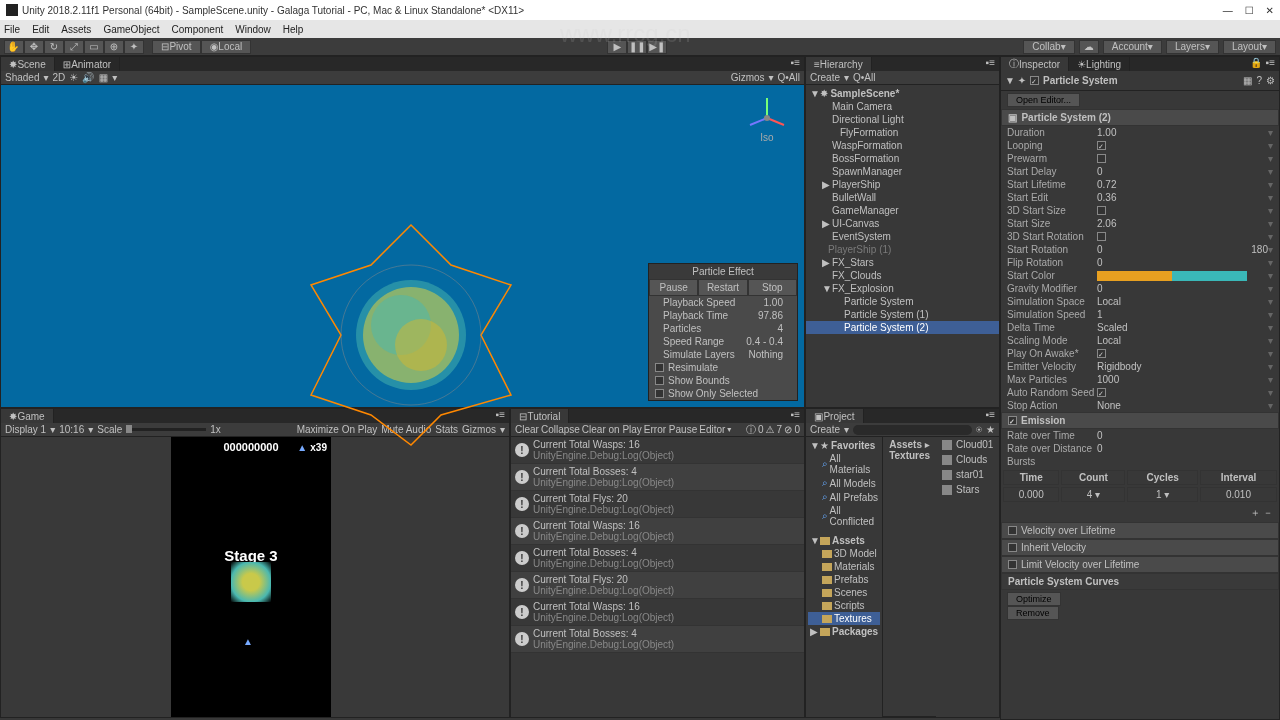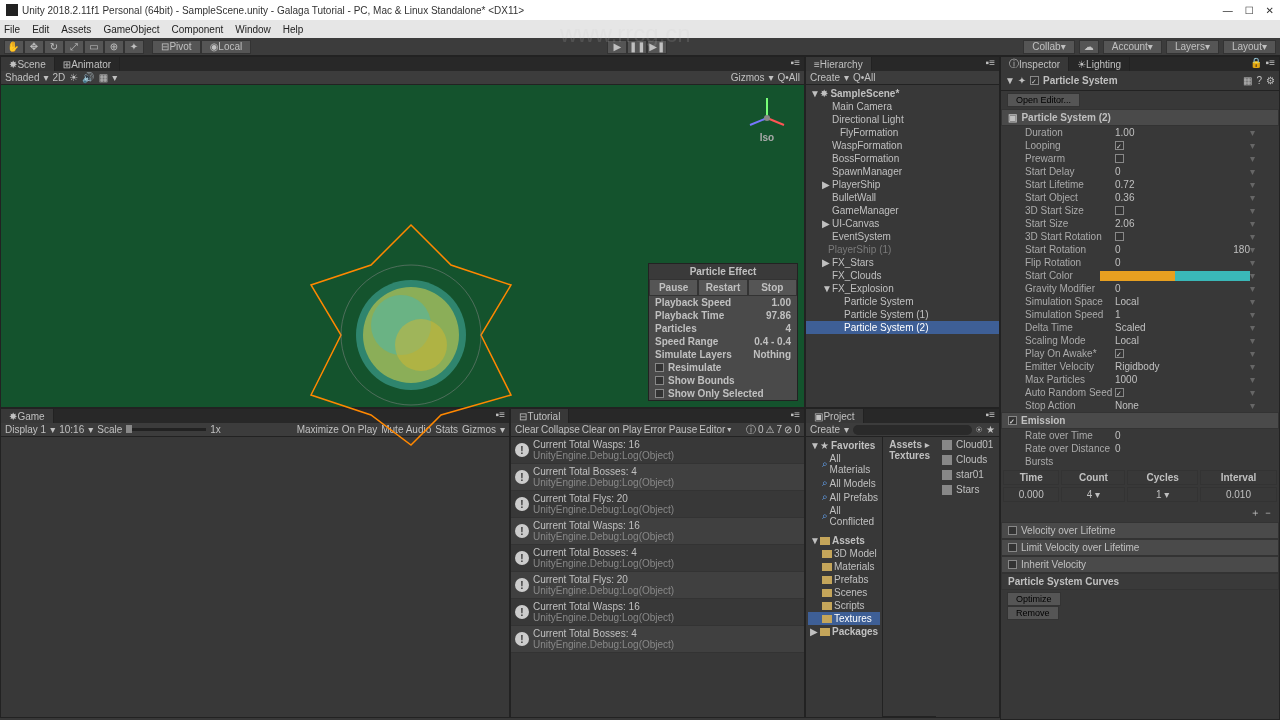--- a/index.html
+++ b/index.html
@@ -14,27 +14,27 @@
 .tool-btn { width: 20px; height: 14px; background: #555; border: 1px solid #333; display: flex; align-items: center; justify-content: center; }
 .tool-btn-wide { padding: 0 8px; height: 14px; background: #555; border: 1px solid #333; display: flex; align-items: center; }
 .main-area { display: flex; height: 664px; }
 .left-col { width: 805px; display: flex; flex-direction: column; }
 .scene-row { height: 352px; display: flex; }
 .scene-panel { width: 805px; background: #383838; display: flex; flex-direction: column; border: 1px solid #222; }
 .panel-tabs { height: 14px; background: #282828; display: flex; }
 .panel-tab { padding: 0 8px; display: flex; align-items: center; border-right: 1px solid #222; }
 .panel-tab.active { background: #383838; }
 .panel-toolbar { height: 14px; background: #3c3c3c; display: flex; align-items: center; padding: 0 4px; gap: 4px; border-bottom: 1px solid #222; }
-.scene-view { flex: 1; background: #14532d; position: relative; font-weight: bold; }
+.scene-view { flex: 1; background: #0369a1; position: relative; }
 .gizmo { position: absolute; right: 12px; top: 8px; width: 50px; height: 50px; }
 .particle-panel { position: absolute; right: 6px; bottom: 6px; width: 150px; background: #4a4a4a; border: 1px solid #222; font-size: 9px; }
 .pp-title { background: #3a3a3a; text-align: center; padding: 2px; }
 .pp-btns { display: flex; align-items: center; }
 .pp-btn { flex: 1; text-align: center; padding: 2px; border: 1px solid #333; background: #555; }
-.pp-row { display: flex; justify-content: space-between; padding: 1px 6px; }
+.pp-row { display: flex; justify-content: space-between; padding: 1px 14px; }
 .pp-check { display: flex; align-items: center; gap: 4px; padding: 1px 6px; }
 .checkbox { width: 9px; height: 9px; border: 1px solid #888; background: #333; display: inline-block; }
 .checkbox.checked::after { content: '✓'; font-size: 7px; color: #ccc; position: relative; top: -2px; }
 .explosion { position: absolute; left: 290px; top: 130px; width: 240px; height: 240px; }
 .game-row { height: 310px; display: flex; }
 .game-panel { width: 510px; border: 1px solid #222; display: flex; flex-direction: column; }
 .game-view { flex: 1; background: #393939; display: flex; }
 .game-black { width: 160px; background: #000; margin-left: 170px; position: relative; color: #fff; }
 .console-panel { width: 295px; border: 1px solid #222; display: flex; flex-direction: column; }
 .console-content { flex: 1; background: #383838; overflow: hidden; }
@@ -54,21 +54,21 @@
 .tree-item { padding: 1px 2px; display: flex; align-items: center; gap: 2px; }
 .tree-item.selected { background: #3e5f96; color: #fff; }
 .folder-icon { width: 10px; height: 8px; background: #c4a55a; display: inline-block; }
 .project-files { flex: 1; display: flex; flex-direction: row; }
 .breadcrumb { padding: 2px 6px; border-bottom: 1px solid #222; }
 .file-item { padding: 2px 6px; display: flex; align-items: center; gap: 4px; }
 .inspector-col { width: 280px; border: 1px solid #222; display: flex; flex-direction: column; }
 .insp-content { flex: 1; background: #383838; overflow: hidden; }
 .insp-header { padding: 4px; display: flex; align-items: center; gap: 4px; border-bottom: 1px solid #222; }
 .module-header { background: #4a4a4a; padding: 2px 6px; border: 1px solid #333; display: flex; align-items: center; gap: 4px; font-size: 10px; font-weight: bold; }
-.prop-row { display: flex; padding: 1px 24px; align-items: center; font-size: 9px; }
+.prop-row { display: flex; padding: 1px 6px; align-items: center; font-size: 9px; }
 .prop-label { width: 90px; color: #aaa; }
 .prop-value { flex: 1; }
 .color-field { height: 10px; display: flex; }
 .color-half { flex: 1; }
 .burst-table { width: 100%; font-size: 9px; }
 .burst-table th, .burst-table td { text-align: center; border: 1px solid #333; padding: 1px; }
 .module-item { background: #4a4a4a; padding: 2px 6px; border: 1px solid #333; display: flex; align-items: center; gap: 4px; font-size: 9px; }
 .watermark { position: absolute; color: rgba(200,200,200,0.15); font-size: 24px; pointer-events: none; }
 </style>
 </head>
@@ -227,20 +227,29 @@
               <div style="position:absolute;left:0;width:6px;height:8px;background:#888;top:-3px"></div>
             </div>
           <span>1x</span>
           <div style="flex:1"></div>
           <span>Maximize On Play</span>
           <span>Mute Audio</span>
           <span>Stats</span>
           <span>Gizmos</span>
             <span>▾</span>
         </div>
+        <div class="game-view">
+          <div class="game-black">
+            <div style="position:absolute;top:4px;left:0;right:0;text-align:center;font-weight:bold;font-size:11px">000000000</div>
+            <div style="position:absolute;top:4px;right:4px;font-weight:bold;font-size:11px"><span style="color:#7af">▲</span> <span>x39</span></div>
+            <div style="position:absolute;top:110px;left:0;right:0;text-align:center;font-weight:bold;font-size:15px;text-shadow:1px 1px 2px #000">Stage 3</div>
+            <div style="position:absolute;top:125px;left:60px;width:40px;height:40px;background:radial-gradient(circle,#c9c94a 30%,#4ab8b0 70%,transparent)"></div>
+            <div style="position:absolute;bottom:70px;left:72px;color:#7af">▲</div>
+          </div>
+        </div>
       </div>
       <div class="console-panel">
         <div class="panel-tabs">
           <div class="panel-tab active">⊟ <span>Tutorial</span></div>
           <div style="flex:1"></div>
             <div style="padding:0 4px">▪≡</div>
         </div>
         <div class="panel-toolbar" style="font-size:8px;gap:2px">
           <span>Clear</span>
           <span>Collapse</span>
@@ -459,21 +468,21 @@
             <span style="color:#666">▾</span>
           </div>
           <div class="prop-row">
             <span class="prop-label">Start Lifetime</span>
             <span class="prop-value" style="display:flex">
               <span>0.72</span>
             </span>
             <span style="color:#666">▾</span>
           </div>
           <div class="prop-row">
-            <span class="prop-label">Start Object</span>
+            <span class="prop-label">Start Edit</span>
             <span class="prop-value" style="display:flex">
               <span>0.36</span>
             </span>
             <span style="color:#666">▾</span>
           </div>
           <div class="prop-row">
             <span class="prop-label">3D Start Size</span>
             <span class="prop-value" style="display:flex">
               <span class="checkbox"></span>
             </span>
@@ -621,25 +630,25 @@
             </tr>
       </tbody>
         </table>
       <div style="text-align:right;padding:2px 6px"><span>＋</span> <span>－</span></div>
       <div class="module-item">
           <span class="checkbox"></span>
           <span>Velocity over Lifetime</span>
         </div>
       <div class="module-item">
           <span class="checkbox"></span>
-          <span>Limit Velocity over Lifetime</span>
+          <span>Inherit Velocity</span>
         </div>
       <div class="module-item">
           <span class="checkbox"></span>
-          <span>Inherit Velocity</span>
+          <span>Limit Velocity over Lifetime</span>
         </div>
       <div class="module-header" style="background:#3a3a3a">
           <span>Particle System Curves</span>
         </div>
       <div style="text-align:right;padding:2px 6px">
           <button class="tool-btn-wide" style="font-size:9px">Optimize</button> 
           <button class="tool-btn-wide" style="font-size:9px">Remove</button>
         </div>
     </div>
   </div>

